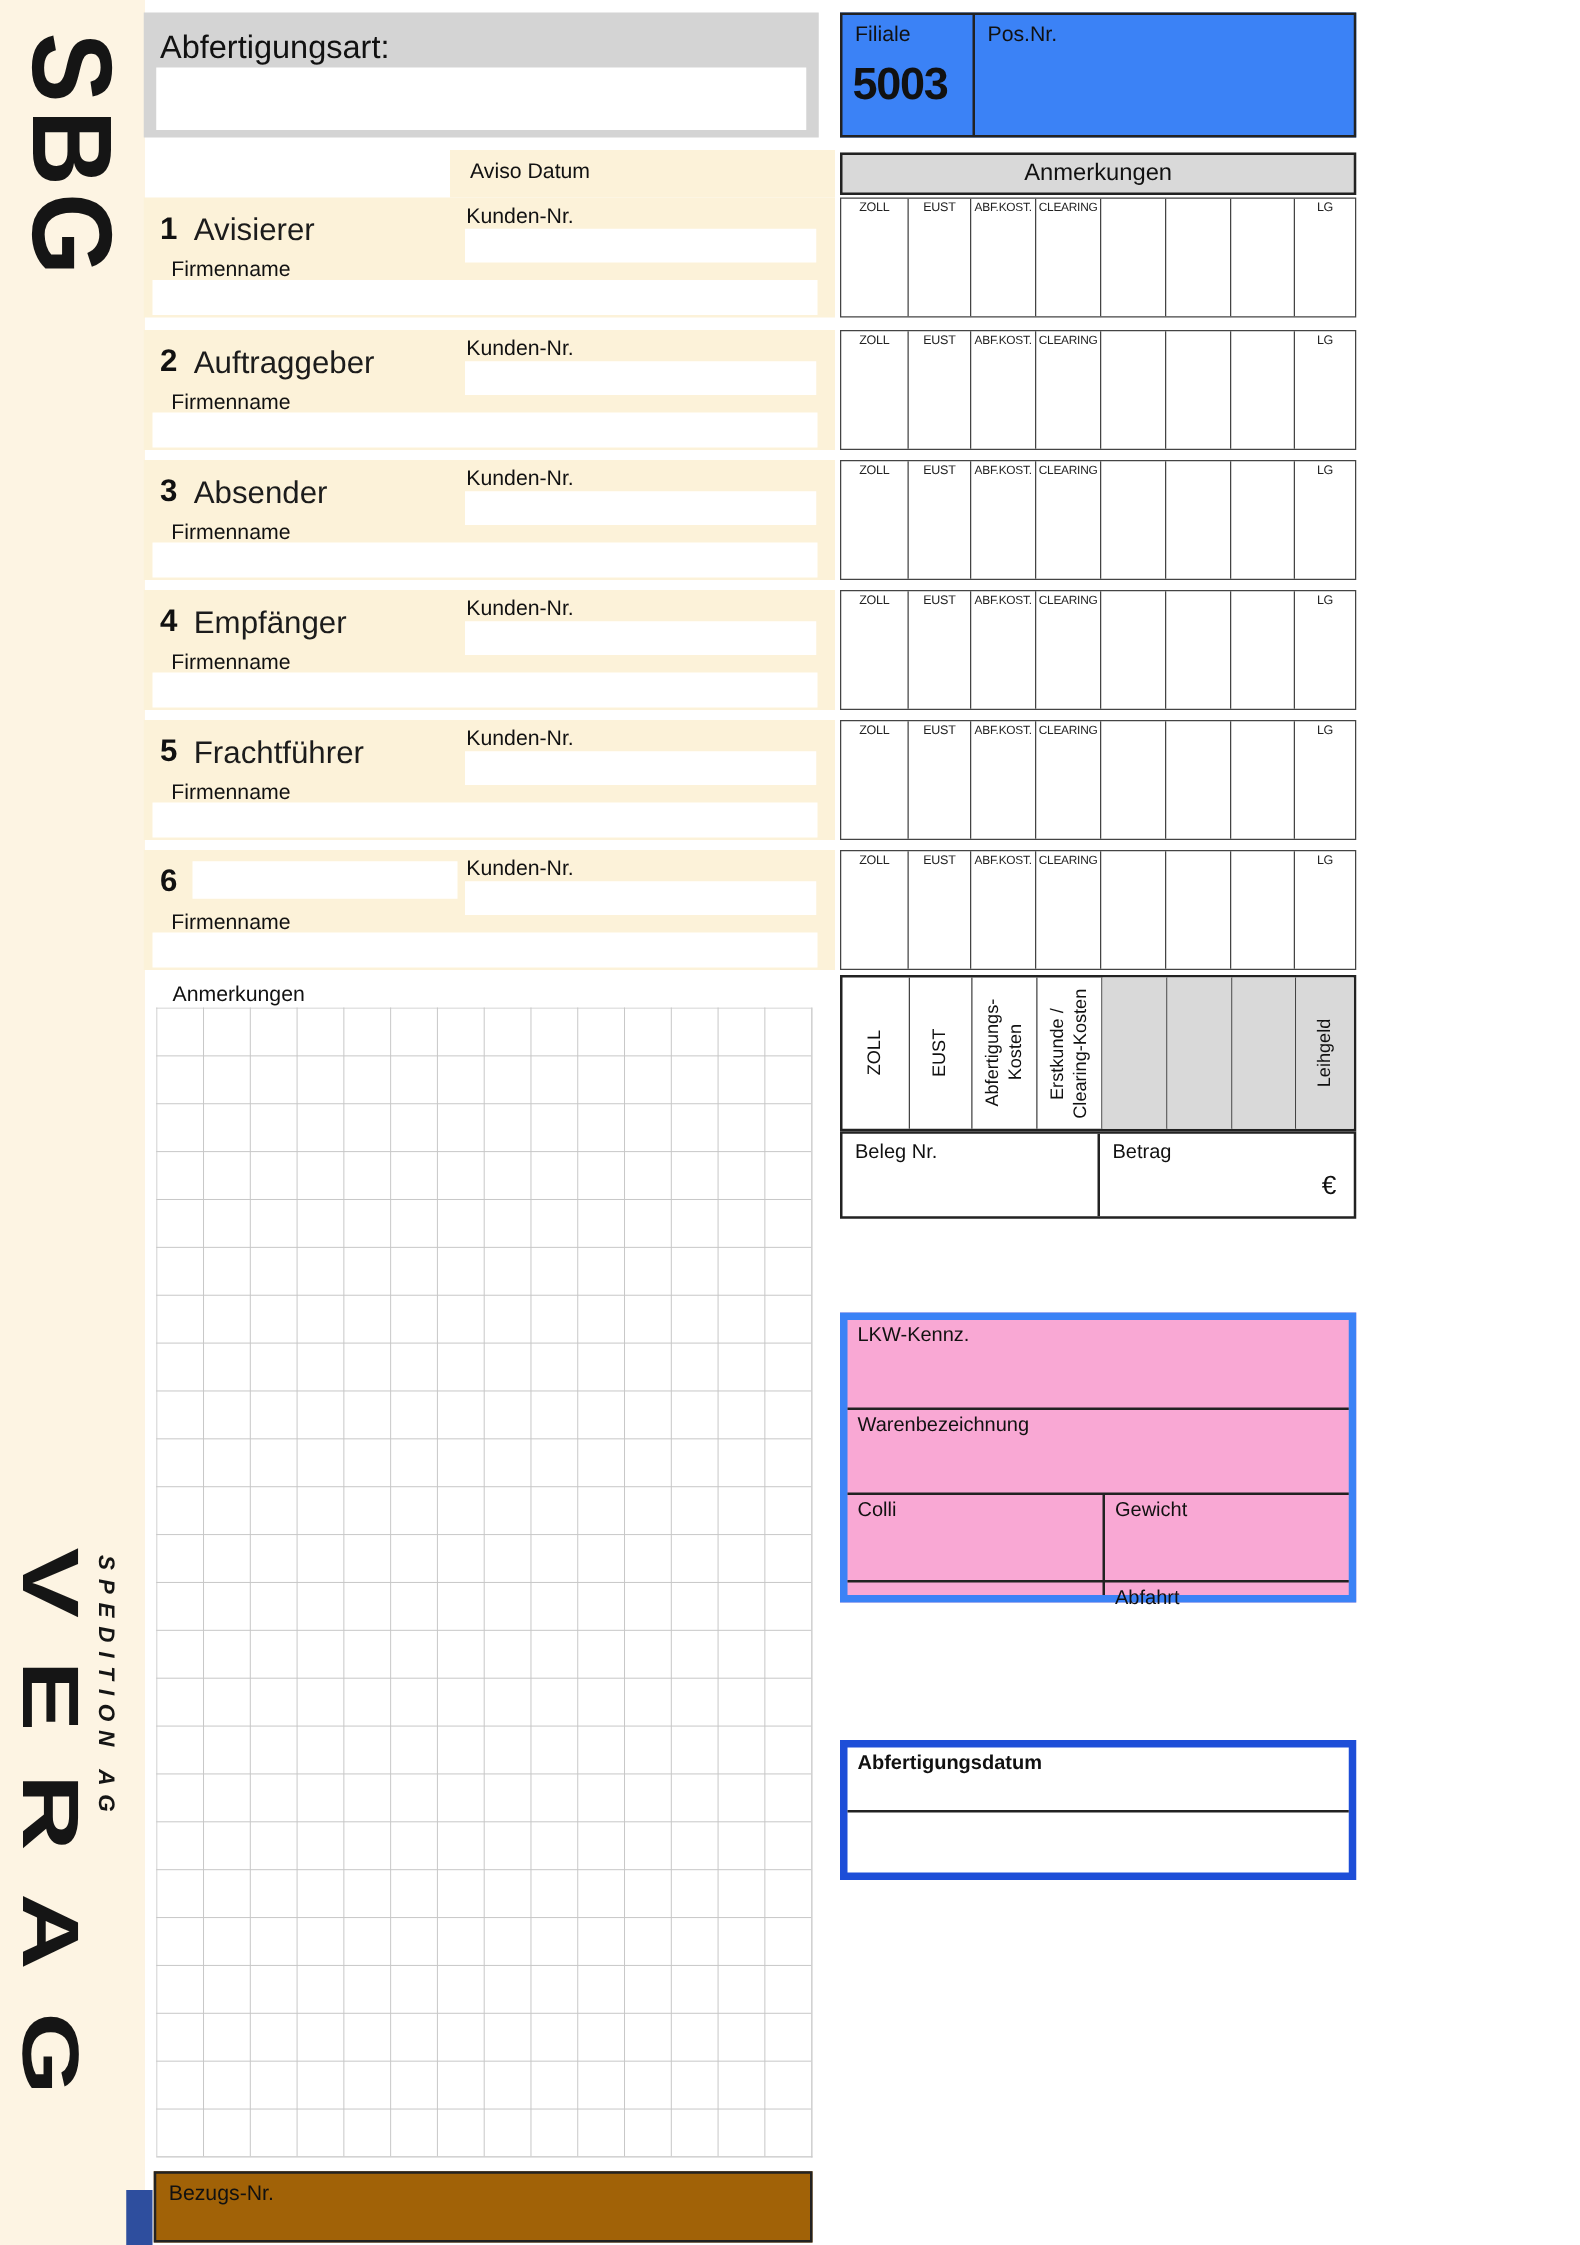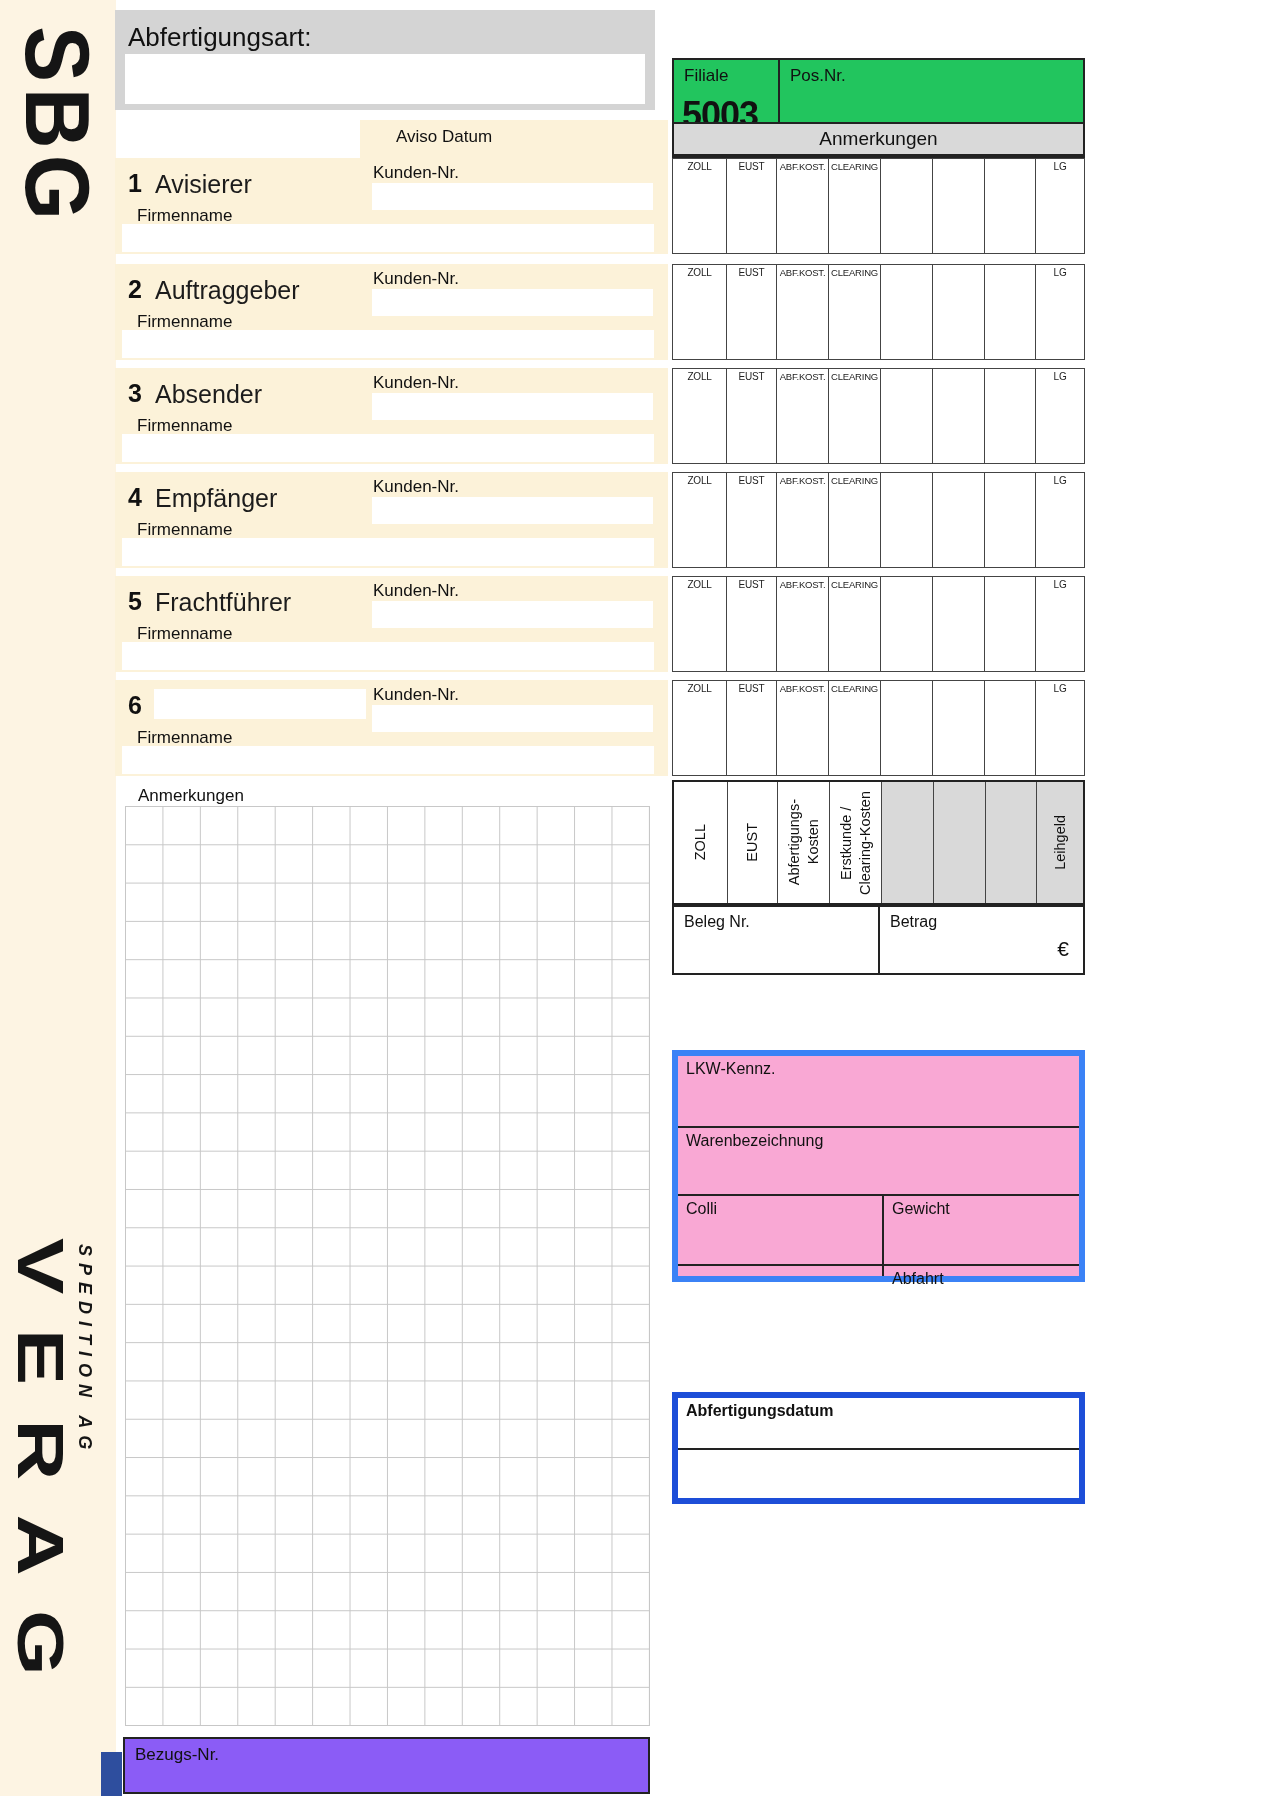--- a/index.html
+++ b/index.html
@@ -13,29 +13,29 @@
   .logo-verag{position:absolute;left:8px;top:1238px;writing-mode:vertical-rl;font-size:64px;font-weight:bold;
             letter-spacing:26px;line-height:1;color:#151515;transform:scaleY(1.32);transform-origin:0 0;}
   .logo-sped{position:absolute;left:74px;top:1244px;writing-mode:vertical-rl;font-size:18px;font-weight:bold;
             font-style:italic;letter-spacing:7px;color:#151515;}
   .blue-mark{position:absolute;left:101px;top:1752px;width:21px;height:44px;background:#2e4e9e;}
 
   
   .abf-panel{position:absolute;left:115px;top:10px;width:540px;height:100px;background:#d4d4d4;}
   .abf-label{position:absolute;left:13px;top:12px;font-size:26px;color:#111;}
   .abf-input{position:absolute;left:10px;top:44px;width:520px;height:50px;background:#ffffff;}
-  .filiale-box{position:absolute;left:672px;top:10px;width:413px;height:100px;border:2px solid #222;box-sizing:border-box;background:#22c55e;margin-top:48px;}
+  .filiale-box{position:absolute;left:672px;top:10px;width:413px;height:100px;border:2px solid #222;box-sizing:border-box;background:#3b82f6;}
   .filiale-div{position:absolute;left:104px;top:0;bottom:0;width:2px;background:#222;}
   .filiale-label{position:absolute;left:10px;top:6px;font-size:17px;}
   .filiale-value{position:absolute;left:8px;top:34px;font-size:36px;font-weight:bold;letter-spacing:-1px;}
   .posnr-label{position:absolute;left:116px;top:6px;font-size:17px;}
 
   
   .aviso{position:absolute;left:360px;top:120px;width:308px;height:38px;background:#fcf2d9;}
-  .aviso .slab{position:absolute;left:16px;top:7px;font-size:17px;margin-left:20px;}
+  .aviso .slab{position:absolute;left:16px;top:7px;font-size:17px;}
   .sec{position:absolute;left:115px;width:553px;height:96px;background:#fcf2d9;}
   .sec .num{position:absolute;left:13px;top:11px;font-size:25px;font-weight:bold;color:#111;}
   .sec .title{position:absolute;left:40px;top:12px;font-size:25px;color:#1c1c1c;}
   .sec .klab{position:absolute;left:258px;top:5px;font-size:17px;}
   .sec .kinput{position:absolute;left:257px;top:25px;width:281px;height:27px;background:#fff;}
   .sec .flab{position:absolute;left:22px;top:48px;font-size:17px;}
   .sec .finput{position:absolute;left:7px;top:66px;width:532px;height:28px;background:#fff;}
   .sec .role-input{position:absolute;left:39px;top:9px;width:212px;height:30px;background:#fff;}
 
   
@@ -70,21 +70,21 @@
   
   .cargo-box{position:absolute;left:672px;top:1050px;width:413px;height:232px;border:6px solid #3b82f6;box-sizing:border-box;background:#f9a8d4;}
   .hline{position:absolute;left:0;right:0;height:2px;background:#222;}
   .vline{position:absolute;width:2px;background:#222;}
   .field{position:absolute;}
   .field .boxlab{left:8px;top:4px;}
 
   
   .datum-box{position:absolute;left:672px;top:1392px;width:413px;height:112px;border:6px solid #1d4ed8;box-sizing:border-box;background:#fff;font-weight:bold;}
   
-  .bezugs-box{position:absolute;left:123px;top:1737px;width:527px;height:57px;border:2px solid #222;box-sizing:border-box;background:#8b5cf6;}
+  .bezugs-box{position:absolute;left:123px;top:1737px;width:527px;height:57px;border:2px solid #222;box-sizing:border-box;background:#a16207;}
 </style>
 </head>
 <body>
 
 <div class="page">
 
   <div class="sidebar">
     <div class="logo-sbg">SBG</div>
     <div class="logo-verag">VERAG</div>
     <div class="logo-sped">SPEDITION AG</div>

